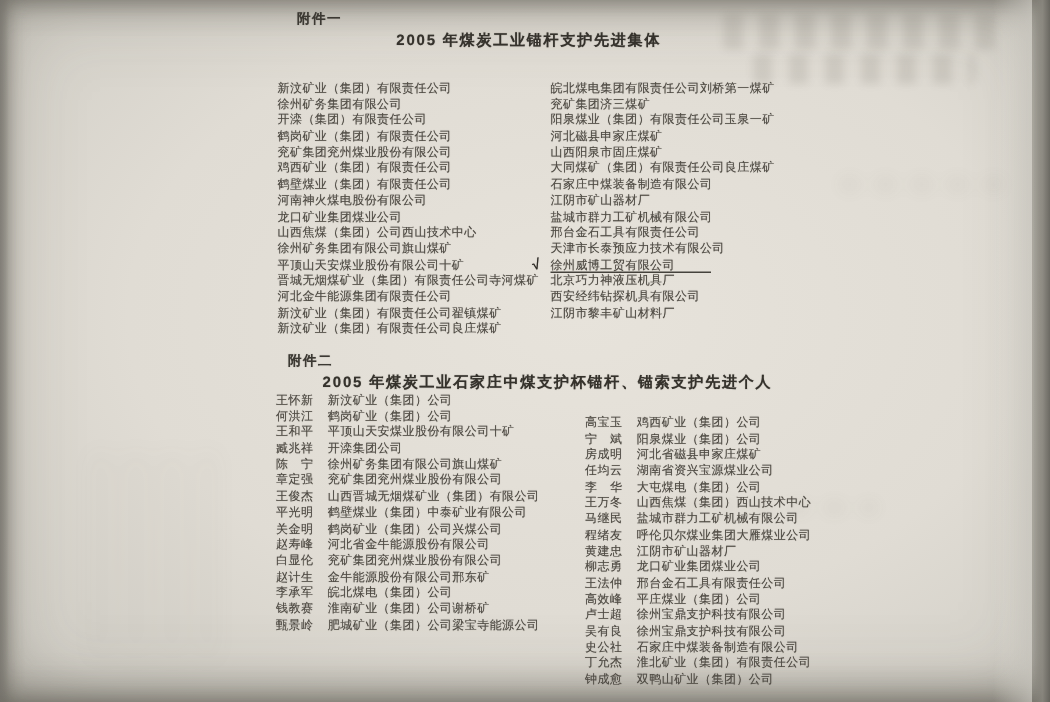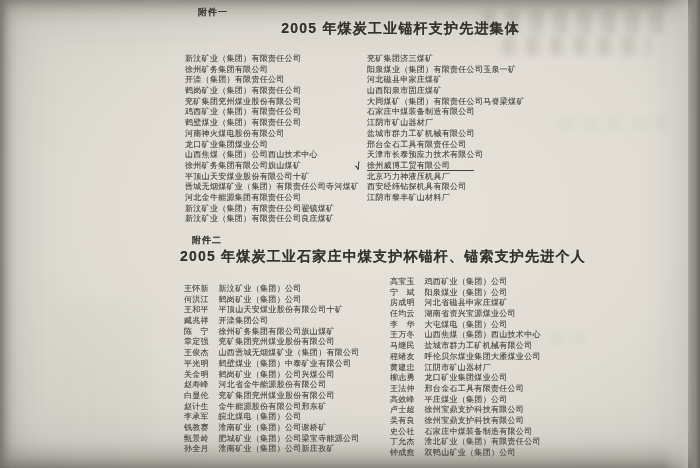--- a/index.html
+++ b/index.html
@@ -21,22 +21,22 @@
     background:linear-gradient(90deg,rgba(0,0,0,0),#8a877f 55%,#615f59);opacity:.75;}
   .edge-left{position:absolute;left:0;top:0;width:6px;height:100%;
     background:linear-gradient(90deg,#74716b,rgba(0,0,0,0));opacity:.55;}
   .light-strip{position:absolute;right:12px;top:0;width:26px;height:100%;
     background:linear-gradient(90deg,rgba(0,0,0,0),rgba(246,243,236,.45));}
   .ghost{position:absolute;filter:blur(3px);opacity:.22;border-radius:3px;
     background:repeating-linear-gradient(90deg,rgba(82,77,67,.55) 0 13px,rgba(0,0,0,0) 13px 24px);}
   .ghost.soft{filter:blur(5px);opacity:.10;}
   .att{position:absolute;font-size:9px;font-weight:bold;letter-spacing:1px;color:#3c3933;
     text-shadow:0 0 .6px rgba(60,57,51,.55);}
-  .ttl{position:absolute;font-size:14px;font-weight:bold;letter-spacing:1.2px;color:#35322c;
-    text-align:right;white-space:nowrap;text-shadow:0 0 .6px rgba(53,50,44,.6);}
+  .ttl{position:absolute;font-size:10px;font-weight:bold;letter-spacing:1.2px;color:#35322c;
+    text-align:center;white-space:nowrap;text-shadow:0 0 .6px rgba(53,50,44,.6);}
   .col{position:absolute;font-size:8px;letter-spacing:.3px;
     text-shadow:0 0 .5px rgba(79,75,68,.55);}
   .row{position:relative;height:10.7px;line-height:10.7px;white-space:nowrap;}
   .chk{position:absolute;left:-12px;top:0;width:10px;color:#2e2b26;font-size:9.5px;
     transform:rotate(-12deg);visibility:hidden;font-weight:bold;}
   .row.checked .chk{visibility:visible;}
   .row.checked .txt{border-bottom:1px solid #45423c;padding-right:24px;text-align:right;}
   .nm{display:inline-block;width:32px;}
 </style>
 </head>
@@ -120,39 +120,43 @@
         <span class="txt">新汶矿业（集团）有限责任公司翟镇煤矿</span>
       </div>
       <div class="row">
         
         <span class="txt">新汶矿业（集团）有限责任公司良庄煤矿</span>
       </div>
     </div>
 
   <div class="col" style="left:367px;top:54px;">
 
+  <div class="row">
+        
+        <span class="txt">皖北煤电集团有限责任公司刘桥第一煤矿</span>
+      </div>
       <div class="row">
         
         <span class="txt">兖矿集团济三煤矿</span>
       </div>
       <div class="row">
         
         <span class="txt">阳泉煤业（集团）有限责任公司玉泉一矿</span>
       </div>
       <div class="row">
         
         <span class="txt">河北磁县申家庄煤矿</span>
       </div>
       <div class="row">
         
         <span class="txt">山西阳泉市固庄煤矿</span>
       </div>
       <div class="row">
         
-        <span class="txt">大同煤矿（集团）有限责任公司马脊梁煤矿</span>
+        <span class="txt">大同煤矿（集团）有限责任公司良庄煤矿</span>
       </div>
       <div class="row">
         
         <span class="txt">石家庄中煤装备制造有限公司</span>
       </div>
       <div class="row">
         
         <span class="txt">江阴市矿山器材厂</span>
       </div>
       <div class="row">
@@ -182,21 +186,21 @@
       <div class="row">
         
         <span class="txt">江阴市黎丰矿山材料厂</span>
       </div>
     </div>
 
   <div class="att" style="left:192px;top:234px;">附件二</div>
 
   <div class="ttl" style="left:180px;top:248px;width:370px;">2005 年煤炭工业石家庄中煤支护杯锚杆、锚索支护先进个人</div>
 
-  <div class="col" style="left:184px;top:284px;">
+  <div class="col" style="left:184px;top:262px;">
 
   <div class="row">
         <span class="nm">王怀新</span>
         <span class="org">新汶矿业（集团）公司</span>
       </div>
       <div class="row">
         <span class="nm">何洪江</span>
         <span class="org">鹤岗矿业（集团）公司</span>
       </div>
       <div class="row">
@@ -244,24 +248,20 @@
         <span class="org">皖北煤电（集团）公司</span>
       </div>
       <div class="row">
         <span class="nm">钱教赛</span>
         <span class="org">淮南矿业（集团）公司谢桥矿</span>
       </div>
       <div class="row">
         <span class="nm">甄景岭</span>
         <span class="org">肥城矿业（集团）公司梁宝寺能源公司</span>
       </div>
-      <div class="row">
-        <span class="nm">孙全月</span>
-        <span class="org">淮南矿业（集团）公司新庄孜矿</span>
-      </div>
     </div>
 
   <div class="col" style="left:390px;top:277px;">
 
   <div class="row">
         <span class="nm">高宝玉</span>
         <span class="org">鸡西矿业（集团）公司</span>
       </div>
       <div class="row">
         <span class="nm">宁　斌</span>

